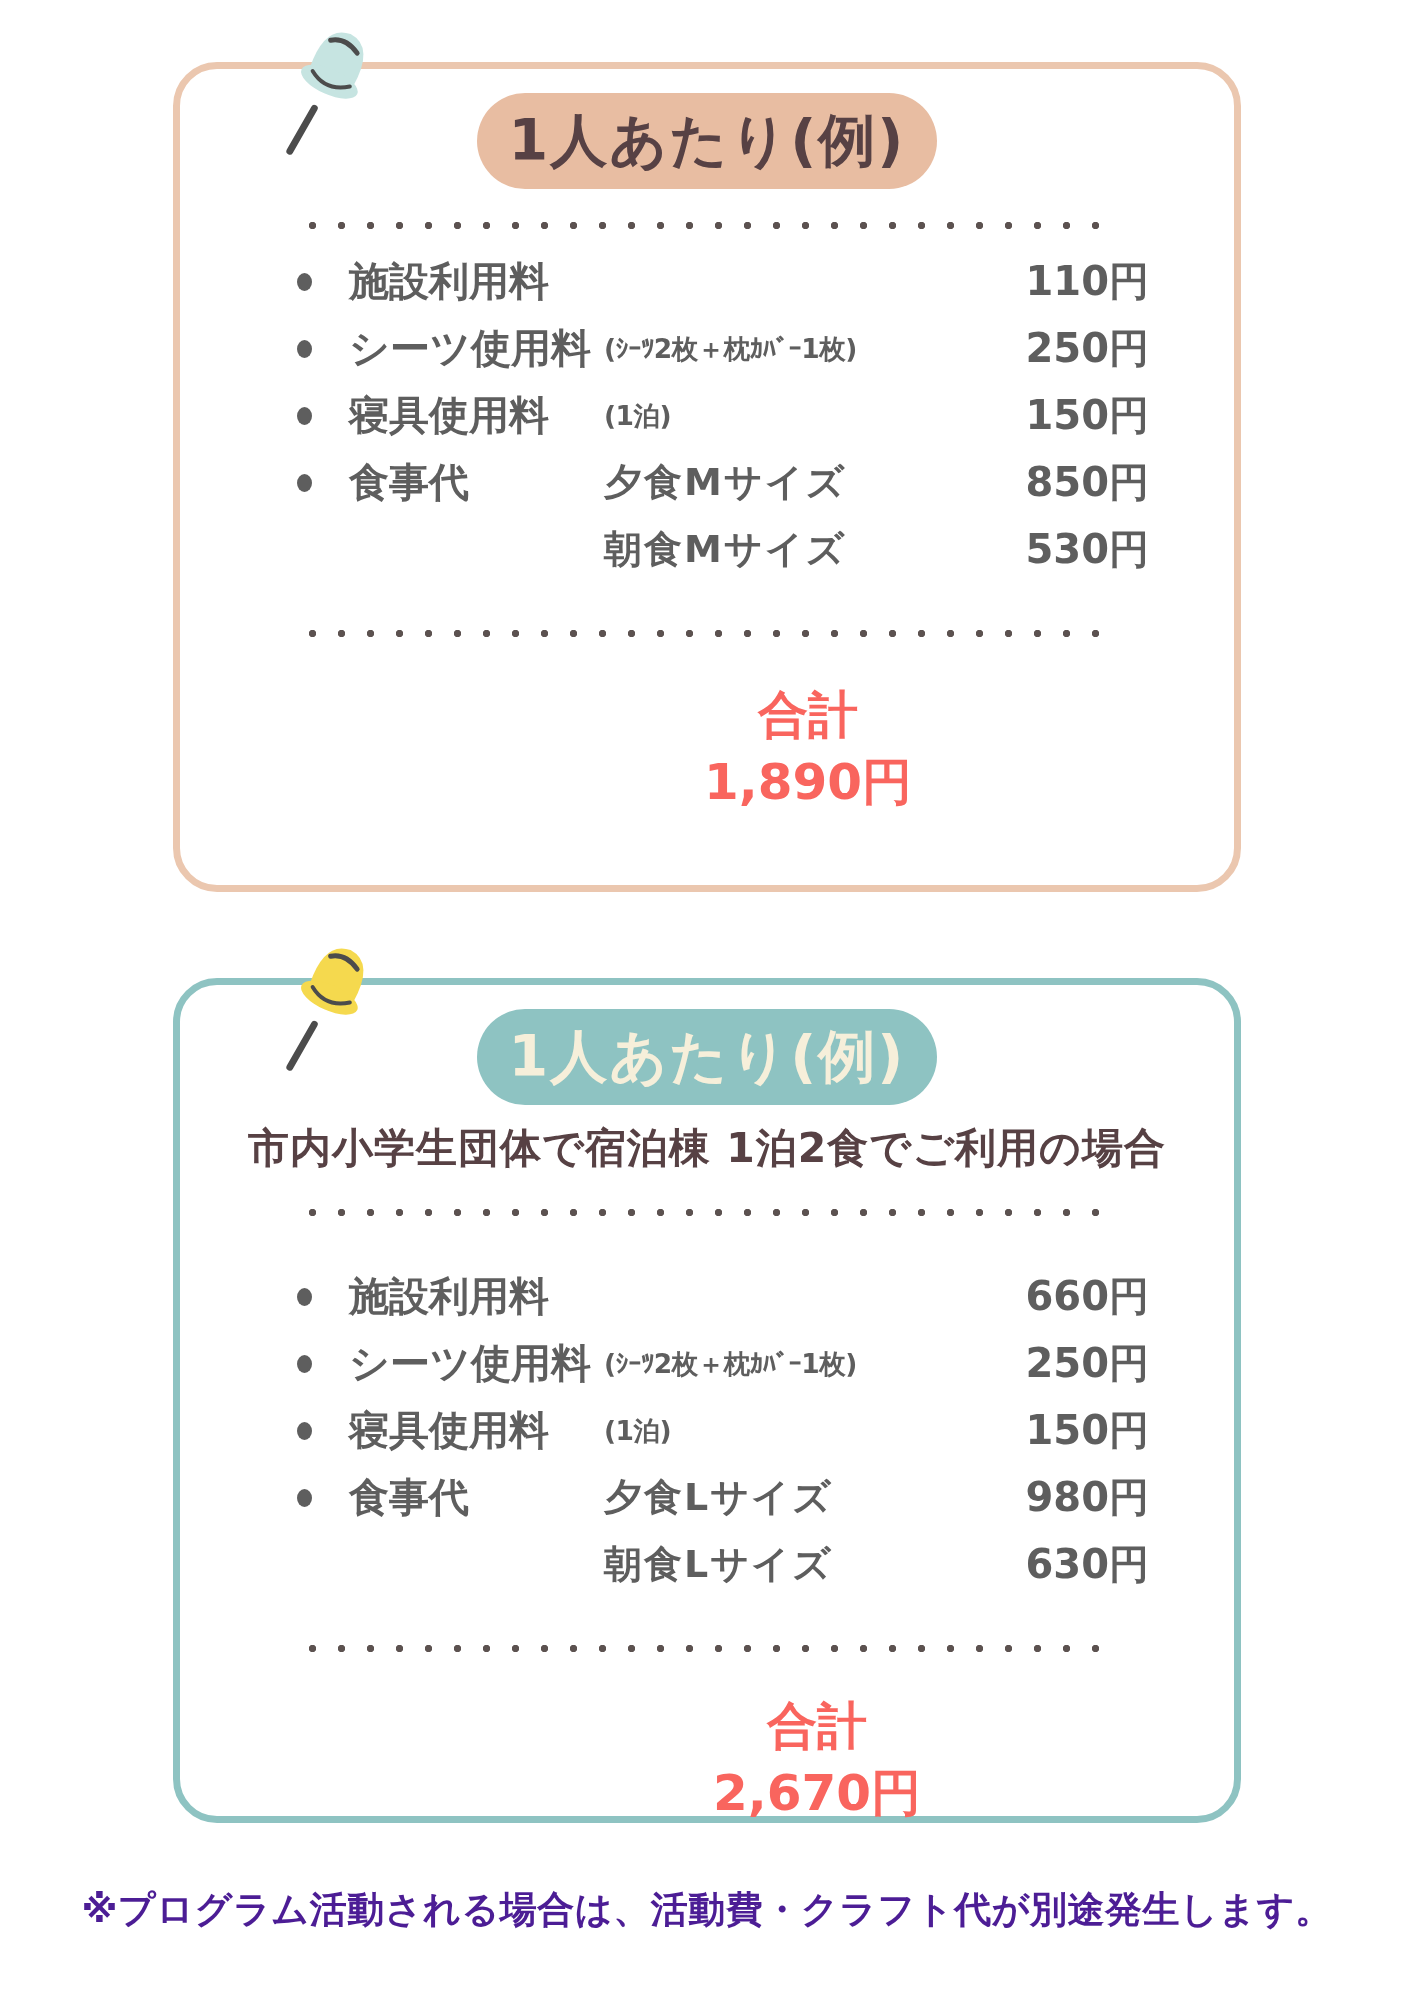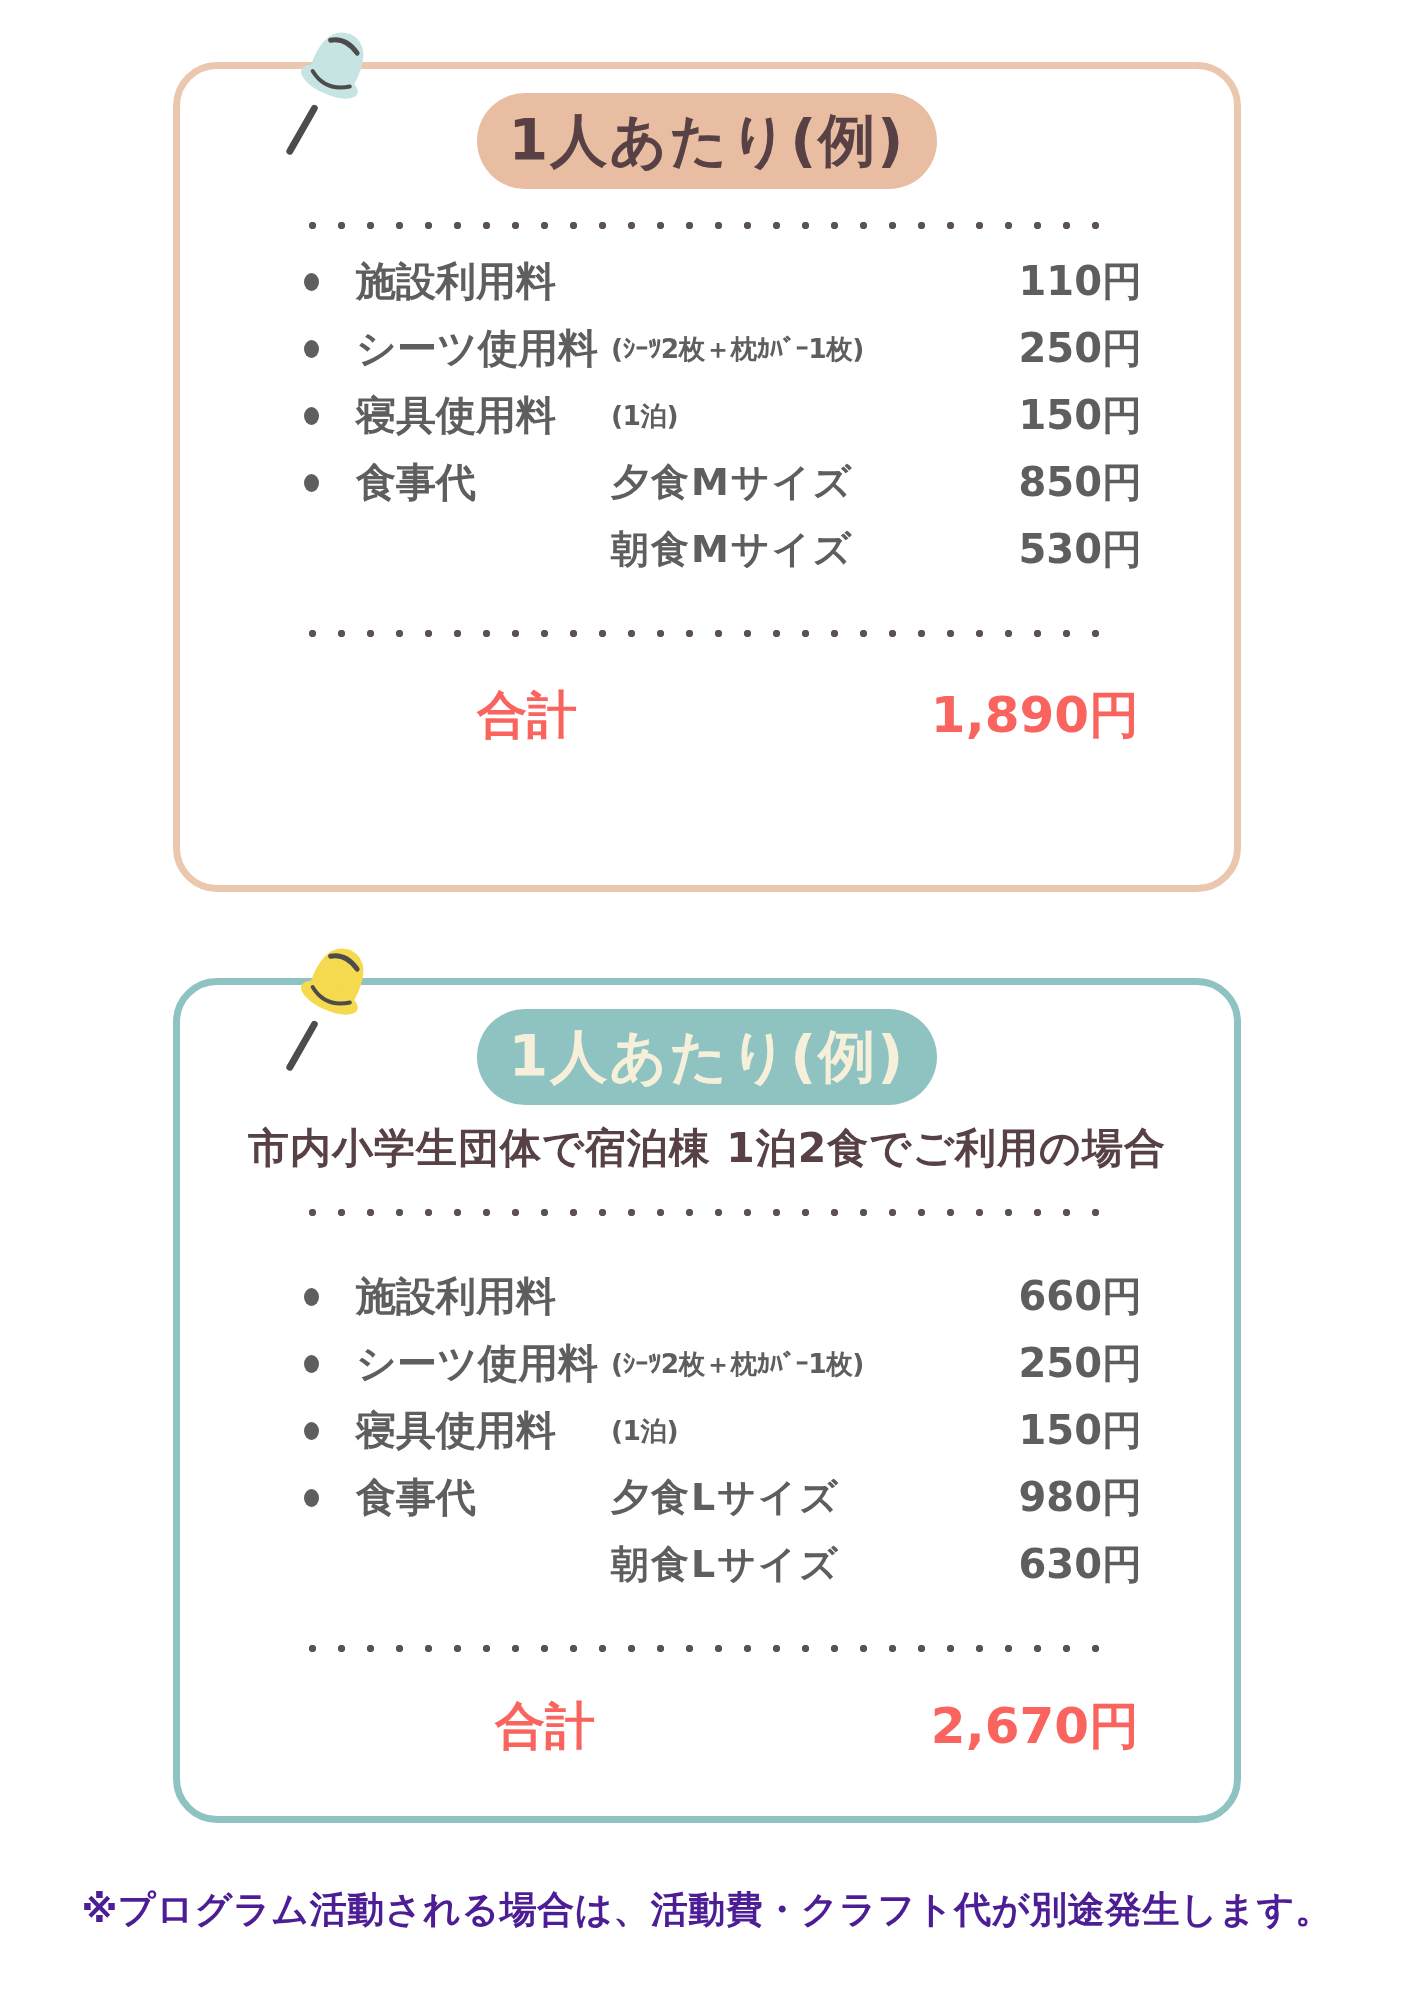--- a/index.html
+++ b/index.html
@@ -72,21 +72,21 @@
     background-image: radial-gradient(circle, #5c5250 3.4px, transparent 4px);
     background-size: 29px 9px;
     background-repeat: repeat-x;
     background-position: 0 center;
   }
   .dotline.second { margin-top: 46px; }
 
   
   .items {
     list-style: none;
-    margin: 18px 12px 0;
+    margin: 18px 5px 0;
     padding: 0 80px 0 112px;
   }
   .card-teal .items { margin-top: 46px; }
   .item {
     display: flex;
     align-items: center;
     height: 67px;
     color: #5e5e5e;
     font-weight: 700;
   }
@@ -108,20 +108,21 @@
   
   .total {
     display: flex;
     justify-content: space-between;
     align-items: center;
     margin-top: 44px;
     padding: 0 95px 0 297px;
     color: #f9655e;
     font-weight: 700;
     font-size: 50px;
+    flex-direction: column;
   }
   .card-teal .total { margin-top: 40px; padding-left: 315px; }
 
   
   .footer-note {
     margin: 62px auto 0;
     width: 1390px;
     text-align: center;
     font-size: 37px;
     font-weight: 700;

